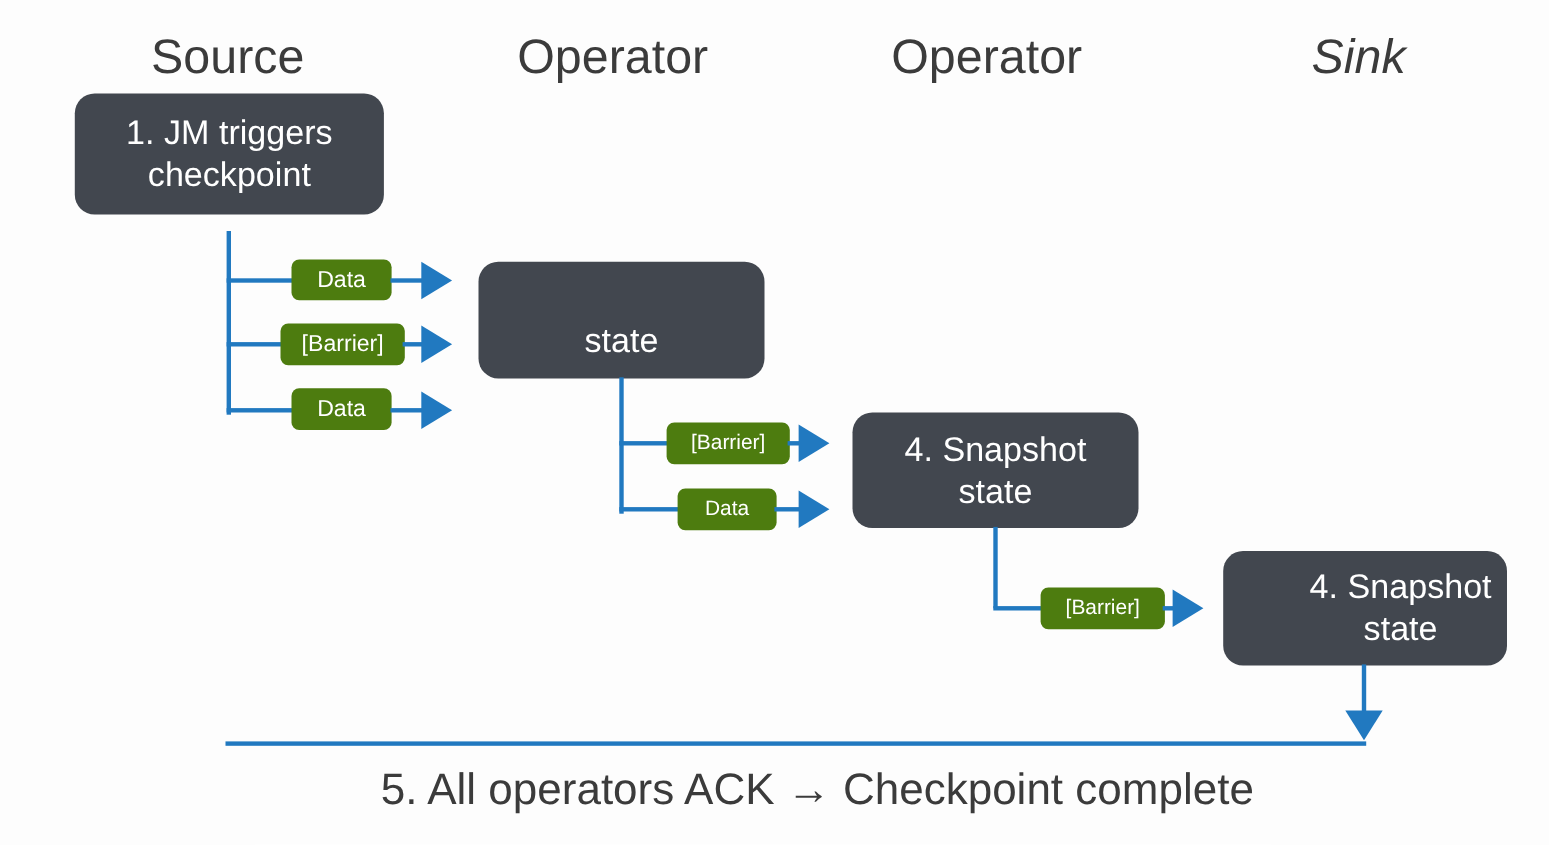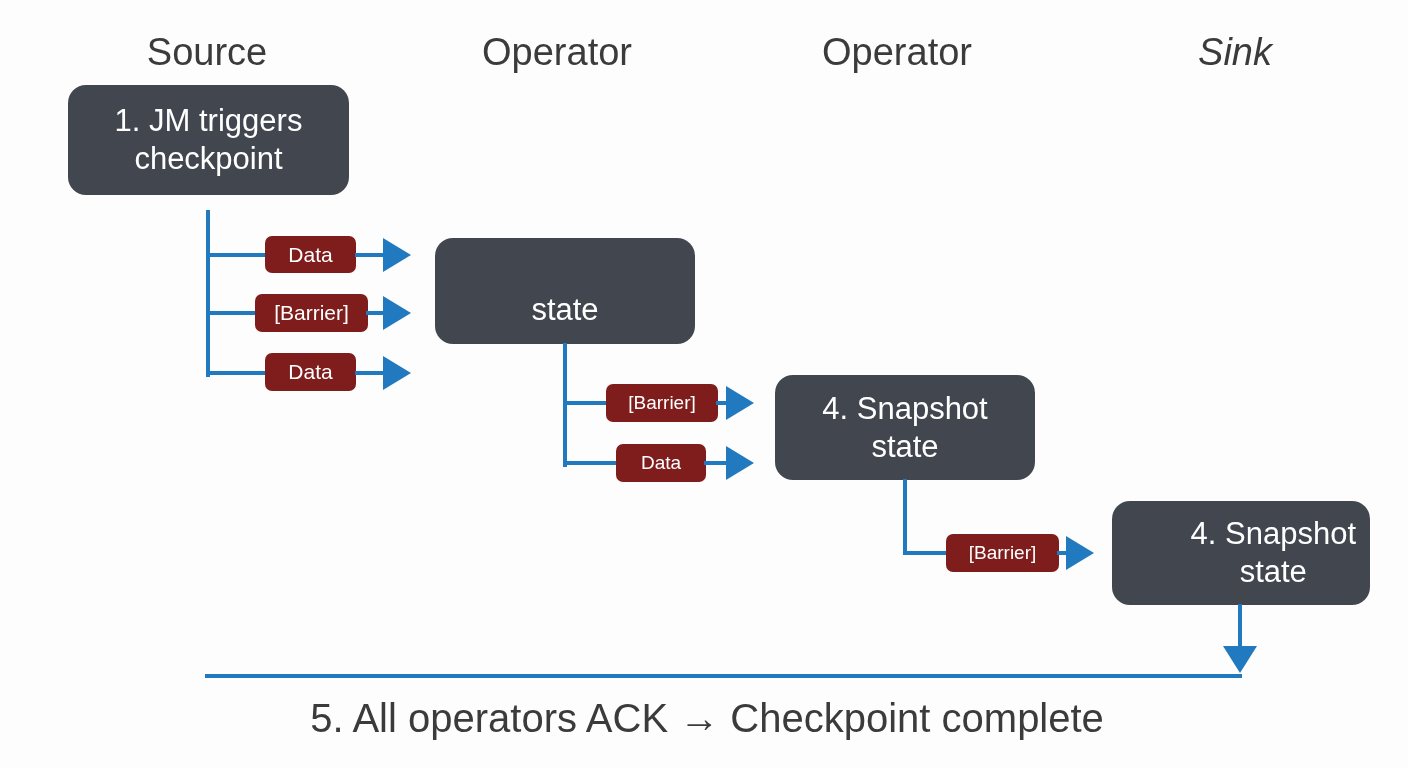--- a/index.html
+++ b/index.html
@@ -15,21 +15,21 @@
     position: relative;
     width: 1408px;
     height: 768px;
     background: #fdfdfd;
     overflow: hidden;
   }
   
   .col-header {
     position: absolute;
     top: 24px;
-    font-size: 38px;
+    font-size: 44px;
     line-height: 56px;
     color: #3b3b3b;
     text-align: center;
     white-space: nowrap;
     transform: translateX(-50%);
     letter-spacing: 0px;
   }
   
   .stage-box {
     position: absolute;
@@ -42,21 +42,21 @@
     text-align: center;
     font-size: 31px;
     line-height: 38px;
     padding: 0 14px;
     box-sizing: border-box;
     font-weight: 400;
   }
   
   .pill {
     position: absolute;
-    background: #7f1d1d;
+    background: #4d7c0f;
     border-radius: 7px;
     color: #ffffff;
     display: flex;
     align-items: center;
     justify-content: center;
     font-size: 21px;
     line-height: 24px;
     white-space: nowrap;
     box-sizing: border-box;
   }
@@ -95,20 +95,21 @@
     height: 4px;
   }
   .ack-caption {
     position: absolute;
     font-size: 40px;
     line-height: 52px;
     color: #3b3b3b;
     white-space: nowrap;
     text-align: center;
     transform: translateX(-50%);
+    margin-left: 36px;
   }
 </style>
 </head>
 <body>
 
 <div id="canvas">
 
   <div class="col-header" style="left:207px;">Source</div>
   <div class="col-header" style="left:557px;">Operator</div>
   <div class="col-header" style="left:897px;">Operator</div>

